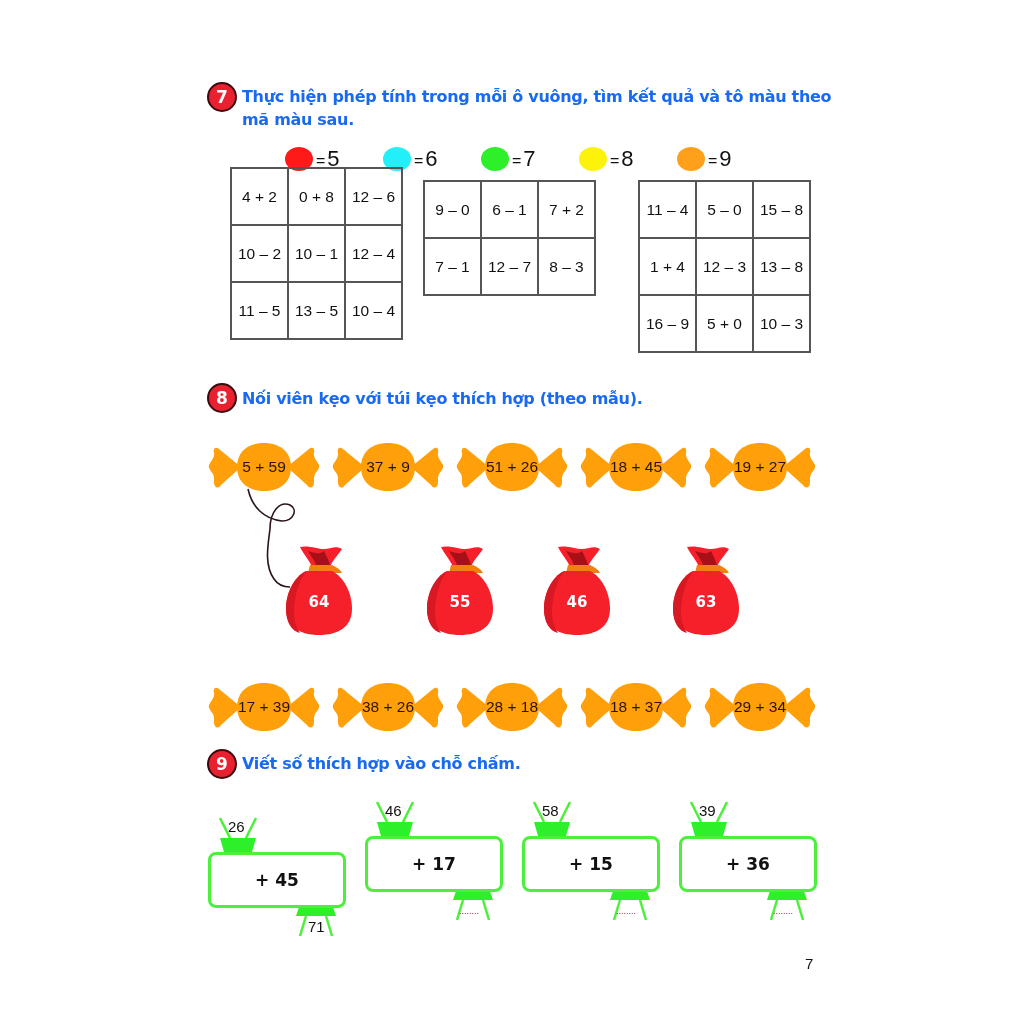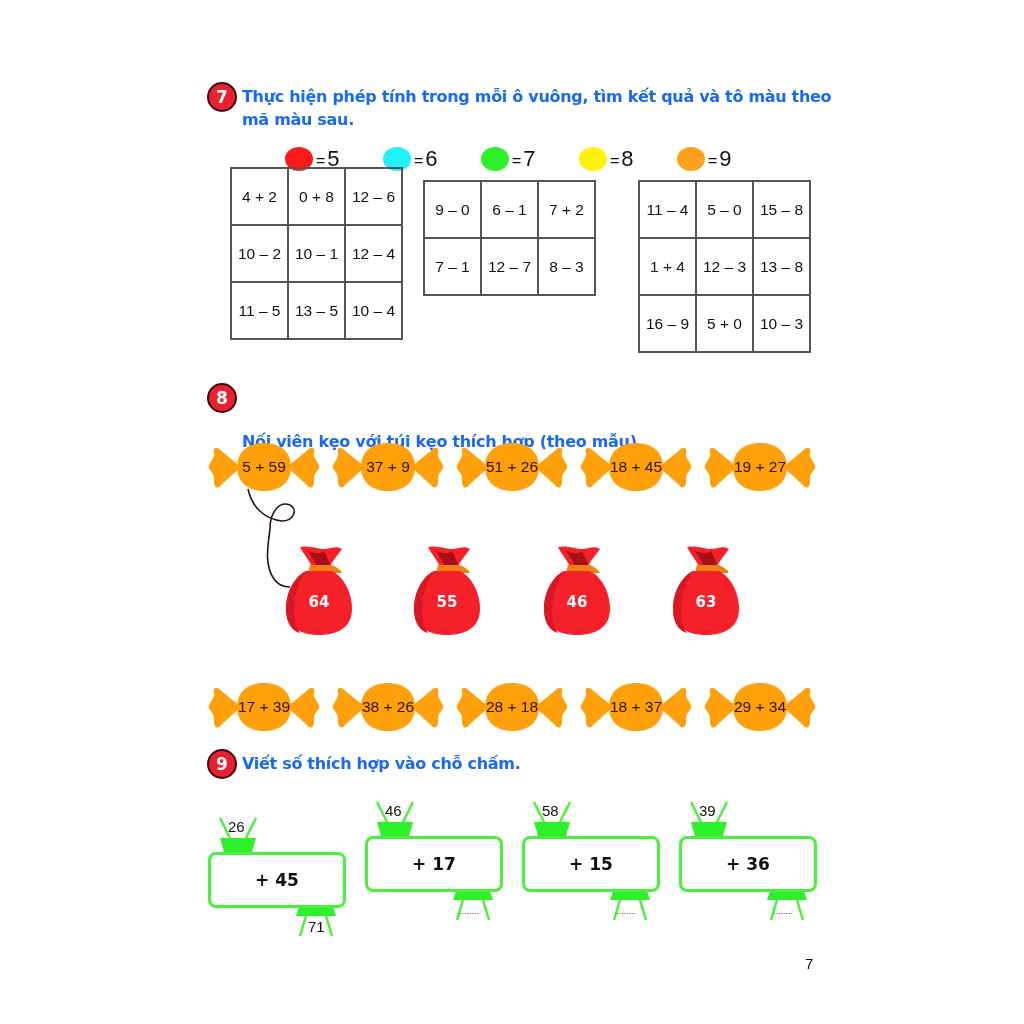--- a/index.html
+++ b/index.html
@@ -124,21 +124,21 @@
   </tr>
   <tr>
     <td>16 – 9</td>
     <td>5 + 0</td>
     <td>10 – 3</td>
   </tr>
 </tbody>
   </table>
 
 <div class="abs badge" style="left:207px;top:383px;">8</div>
-<div class="abs heading" style="left:242px;top:387px;margin-top:43px;">Nối viên kẹo với túi kẹo thích hợp (theo mẫu).</div>
+<div class="abs heading" style="left:242px;top:387px;">Nối viên kẹo với túi kẹo thích hợp (theo mẫu).</div>
 
 <div class="abs candy" style="left:207px;top:441px;">
   <svg width="114" height="52">
       <use href="#candy-shape"></use>
     </svg>
   <div class="candy-label">5 + 59</div>
 </div>
 <div class="abs candy" style="left:331px;top:441px;">
   <svg width="114" height="52">
       <use href="#candy-shape"></use>
@@ -167,21 +167,21 @@
 <svg class="abs" style="left:230px;top:485px;" width="80" height="110">
   <path d="M18,4 C22,22 34,34 52,36 C64,36 68,24 60,20 C50,16 40,26 40,44 C38,60 34,80 44,94 C48,100 54,102 60,102" fill="none" stroke="#2a1418" stroke-width="1.6"></path>
 </svg>
 
 <div class="abs bag" style="left:284px;top:545px;">
   <svg width="70" height="92">
       <use href="#bag-shape"></use>
     </svg>
   <div class="bag-label">64</div>
 </div>
-<div class="abs bag" style="left:412px;top:545px;">
+<div class="abs bag" style="left:425px;top:545px;">
   <svg width="70" height="92">
       <use href="#bag-shape"></use>
     </svg>
   <div class="bag-label">55</div>
 </div>
 <div class="abs bag" style="left:542px;top:545px;">
   <svg width="70" height="92">
       <use href="#bag-shape"></use>
     </svg>
   <div class="bag-label">46</div>

